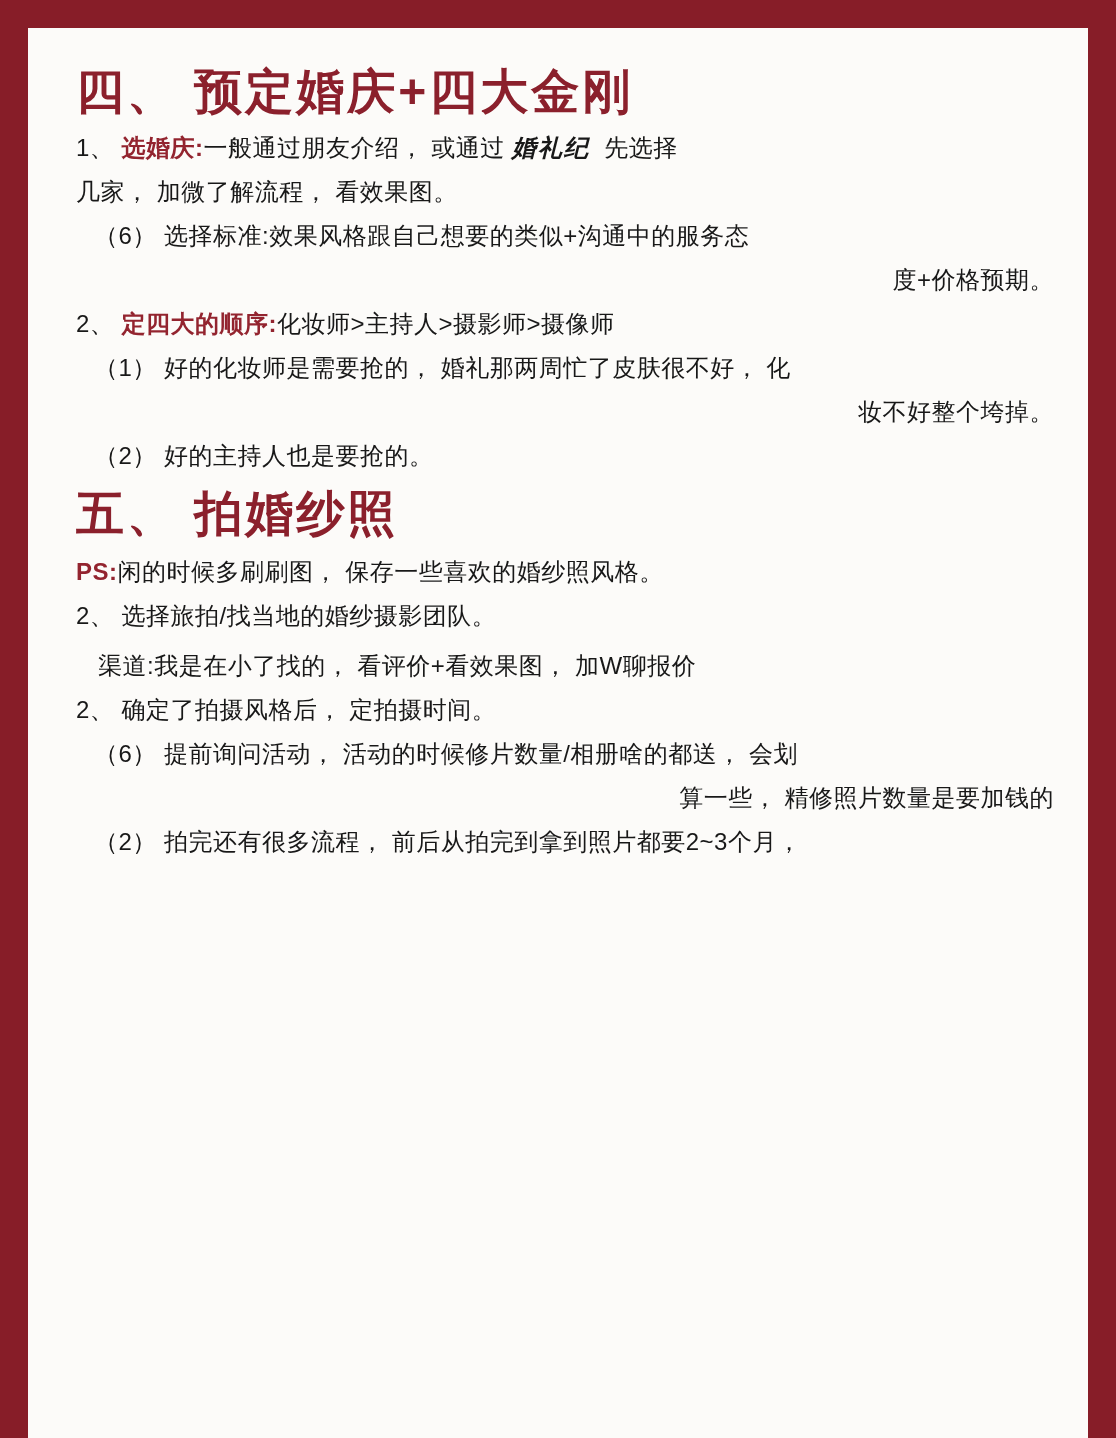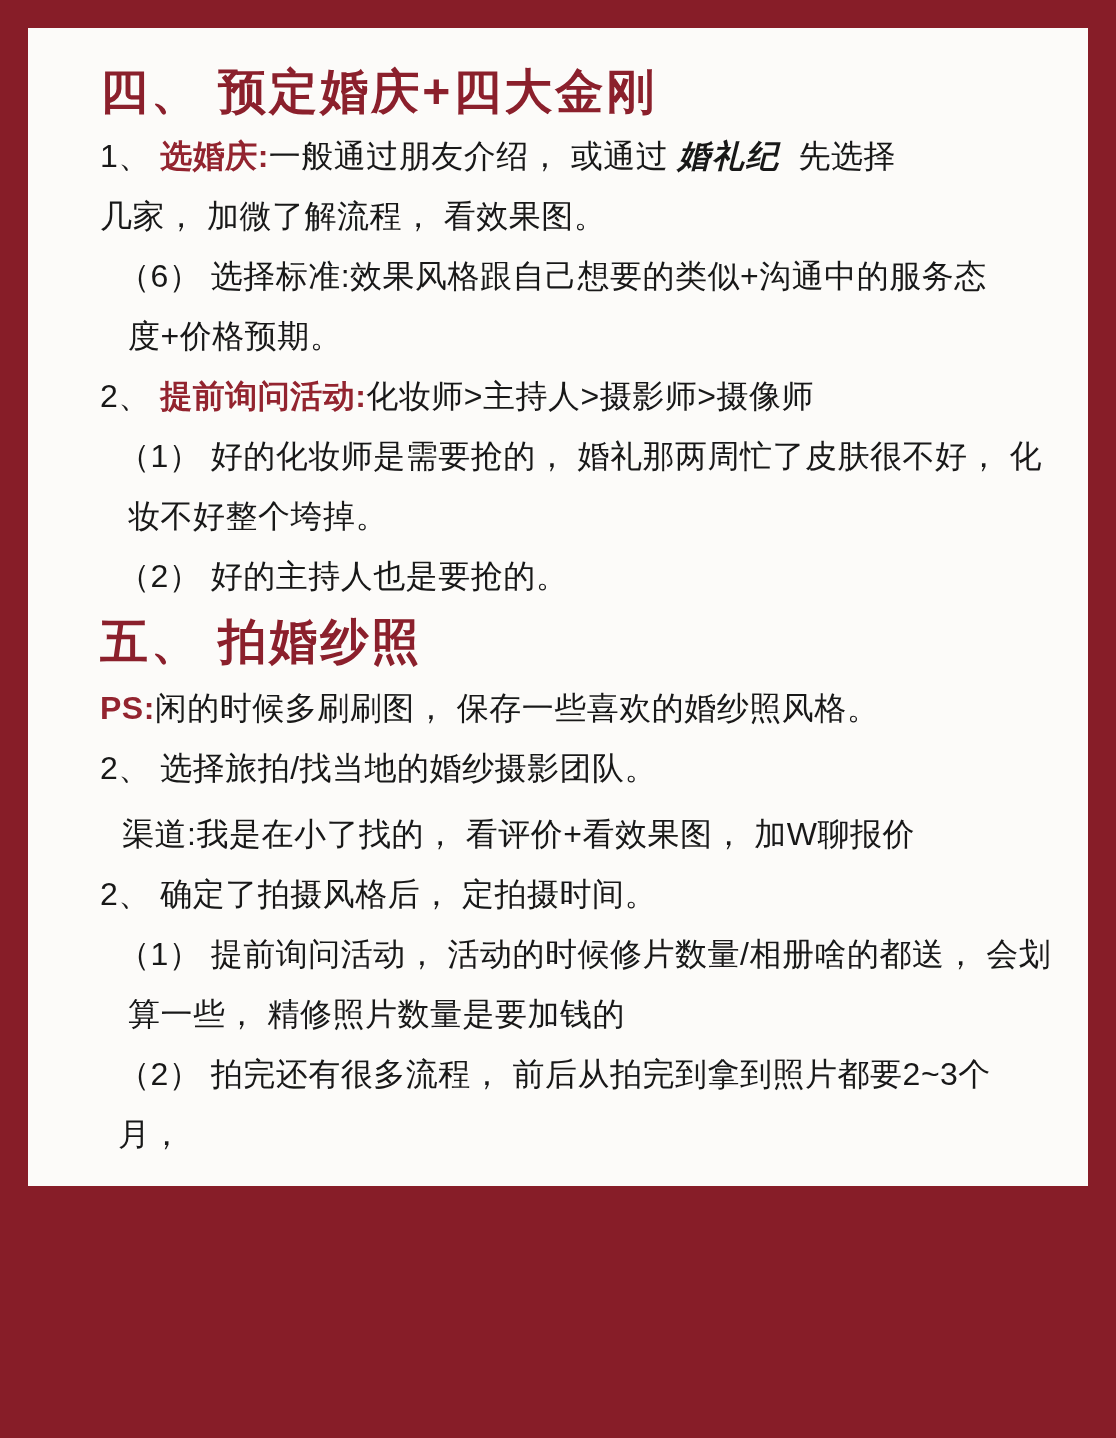--- a/index.html
+++ b/index.html
@@ -15,85 +15,85 @@
     height: 1438px;
     overflow: hidden;
     font-family: "Liberation Sans", sans-serif;
   }
   body { background: var(--frame); }
   .content-card {
     position: absolute;
     left: 28px;
     top: 28px;
     width: 1060px;
-    height: 1158px;
+    height: 1410px;
     background: var(--paper);
-    padding: 36px 34px 0 72px;
+    padding: 36px 34px 0 48px;
   }
   h1.sec-title {
     color: var(--title);
     font-size: 48px;
     line-height: 56px;
     font-weight: 800;
     letter-spacing: 3px;
     margin-bottom: 6px;
     white-space: pre-wrap;
   }
   h1.sec-title.second {
     line-height: 60px;
     margin-top: 6px;
   }
   p.line {
     color: var(--text);
-    font-size: 32px;
-    line-height: 60px;
+    font-size: 24px;
+    line-height: 44px;
     font-weight: 500;
     letter-spacing: 0.5px;
     white-space: pre-wrap;
   }
   .red { color: var(--accent); font-weight: 600; }
   .brand {
     font-family: "DejaVu Serif", serif;
     font-style: italic;
     font-weight: 700;
     letter-spacing: 2px;
   }
   .ind1 { padding-left: 18px; }  
-  .ind2 { padding-left: 28px; }  
+  .ind2 { padding-left: 28px; text-align: right; }  
   .ind3 { padding-left: 22px; margin-top: 6px; }  
 </style>
 </head>
 <body>
 
 <div class="content-card">
 
   <section>
     <h1 class="sec-title">四、 预定婚庆+四大金刚</h1>
 
     <p class="line"><span>1、 </span><span class="red">选婚庆:</span><span>一般通过朋友介绍， 或通过 </span><span class="brand">婚礼纪</span><span>  先选择</span></p>
 
     <p class="line">几家， 加微了解流程， 看效果图。</p>
 
     <p class="line ind1">（6） 选择标准:效果风格跟自己想要的类似+沟通中的服务态</p>
     <p class="line ind2">度+价格预期。</p>
 
-    <p class="line"><span>2、 </span><span class="red">提前询问活动:</span><span>化妆师&gt;主持人&gt;摄影师&gt;摄像师</span></p>
+    <p class="line"><span>2、 </span><span class="red">定四大的顺序:</span><span>化妆师&gt;主持人&gt;摄影师&gt;摄像师</span></p>
 
     <p class="line ind1">（1） 好的化妆师是需要抢的， 婚礼那两周忙了皮肤很不好， 化</p>
     <p class="line ind2">妆不好整个垮掉。</p>
     <p class="line ind1">（2） 好的主持人也是要抢的。</p>
   </section>
 
   <section>
     <h1 class="sec-title second">五、 拍婚纱照</h1>
 
     <p class="line"><span class="red">PS:</span><span>闲的时候多刷刷图， 保存一些喜欢的婚纱照风格。</span></p>
 
     <p class="line">2、 选择旅拍/找当地的婚纱摄影团队。</p>
     <p class="line ind3">渠道:我是在小了找的， 看评价+看效果图， 加W聊报价</p>
     <p class="line">2、 确定了拍摄风格后， 定拍摄时间。</p>
-    <p class="line ind1">（1） 提前询问活动， 活动的时候修片数量/相册啥的都送， 会划</p>
+    <p class="line ind1">（6） 提前询问活动， 活动的时候修片数量/相册啥的都送， 会划</p>
     <p class="line ind2">算一些， 精修照片数量是要加钱的</p>
     <p class="line ind1">（2） 拍完还有很多流程， 前后从拍完到拿到照片都要2~3个月，</p>
 
   </section>
 
 </div>
 
 </body></html>

